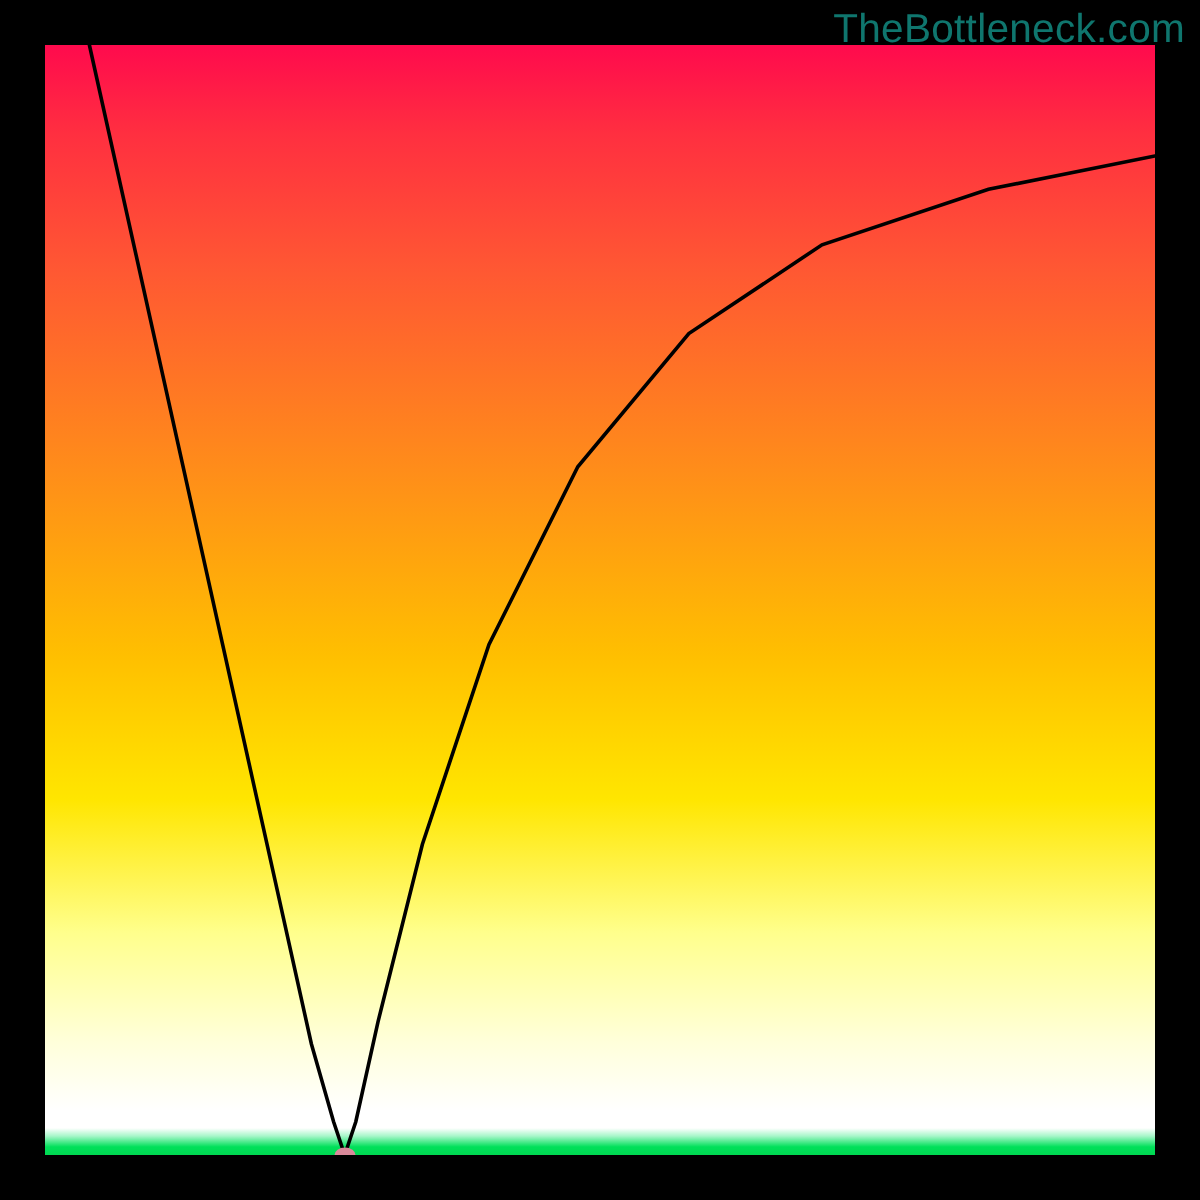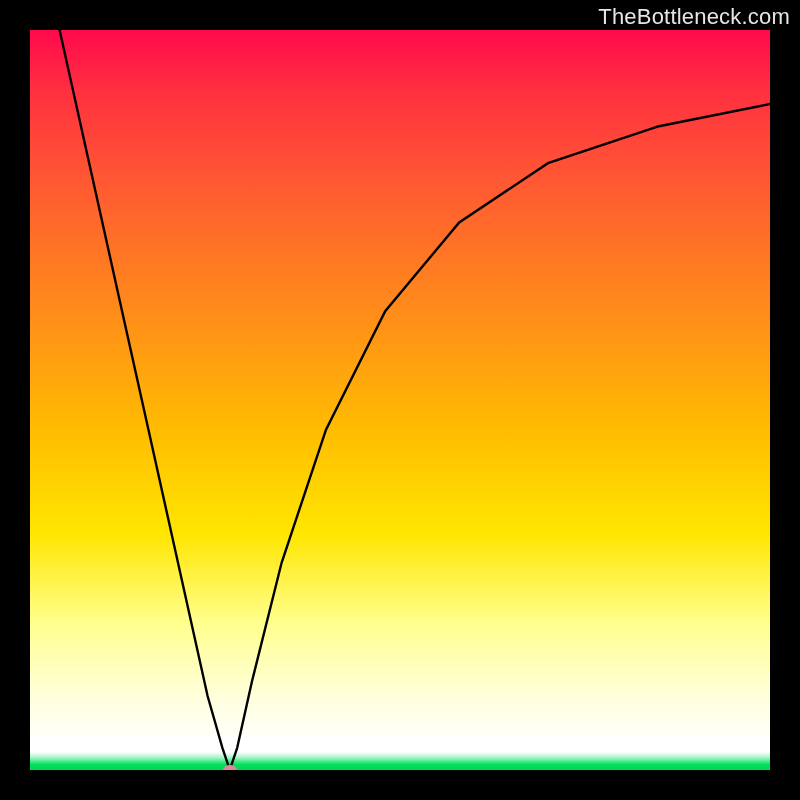--- a/index.html
+++ b/index.html
@@ -51,22 +51,22 @@
       rgba(0,230,100,0.0) 0%,
       rgba(0,230,100,0.35) 30%,
       #00e05a 70%,
       #00d851 100%);
   }
 
   .watermark {
     position: absolute;
     top: 4px;
     right: 10px;
-    color: #e5e5e5;
-    font-size: 22px;
+    color: #0f766e;
+    font-size: 27px;
     letter-spacing: 0.2px;
     font-weight: 400;
   }
 
   svg.curve {
     position: absolute;
     inset: 0;
     width: 100%;
     height: 100%;
   }

